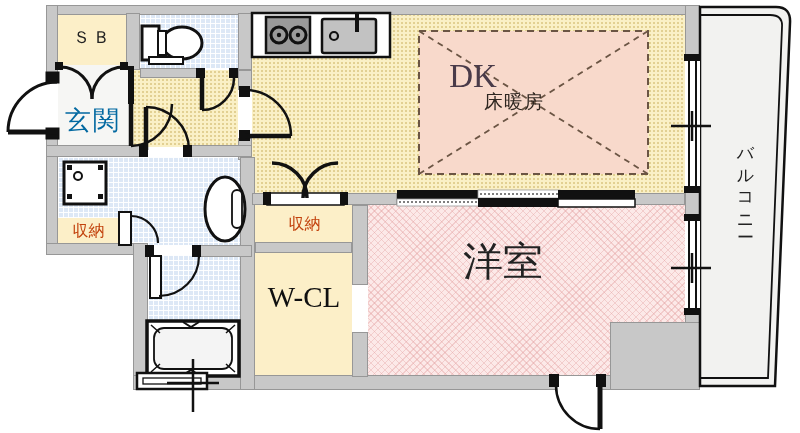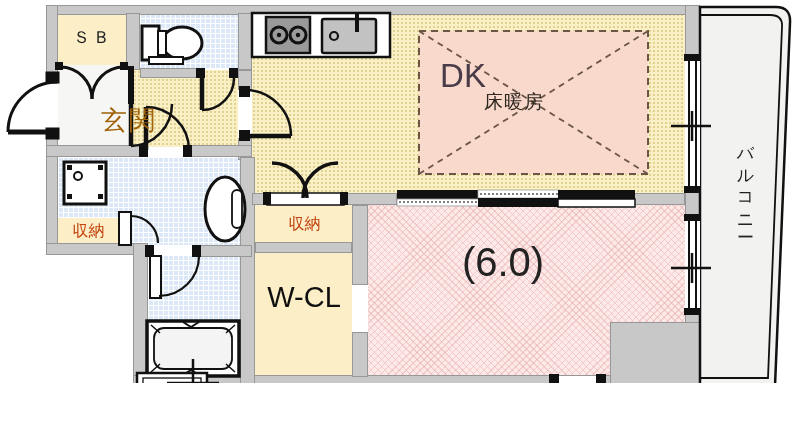--- a/index.html
+++ b/index.html
@@ -1,17 +1,17 @@
 <!DOCTYPE html>
 <html><head>
 <meta charset="utf-8">
 <style>
   html,body{margin:0;padding:0;background:#fff;}
-  .plan{position:relative;width:800px;height:383px;background:#fff;overflow:hidden;
-        font-family:Liberation Sans, sans-serif;}
+  .plan{position:relative;width:800px;height:433px;background:#fff;overflow:hidden;
+        font-family:Liberation Serif, serif;}
   
   .wall{position:absolute;background:#c8c8c8;border:1px solid #979797;box-sizing:border-box;}
   
   .floor{position:absolute;box-sizing:border-box;}
   .floor-dots{background-color:#faf0c6;
       background-image:radial-gradient(circle,#e2d092 0.8px,transparent 0.95px);
       background-size:4px 4px;}
   .floor-grid{background-color:#dde8f6;
       background-image:linear-gradient(rgba(255,255,255,.95) 1px,transparent 1px),
                        linear-gradient(90deg,rgba(255,255,255,.95) 1px,transparent 1px);
@@ -21,21 +21,21 @@
                        repeating-linear-gradient(-45deg,rgba(226,158,158,.38) 0 1px,transparent 1px 5px);}
   .floor-cream{background:#fcefc8;}
   .floor-white{background:#f6f6f4;}
   
   .lbl{position:absolute;color:#1f1f1f;text-align:center;line-height:1.12;white-space:nowrap;}
   .lbl-dk{color:#4a3b49;font-size:33px;}
   .lbl-yuka{color:#2e2620;font-size:19px;letter-spacing:1px;}
   .lbl-yo{color:#222;font-size:40px;}
   .lbl-wcl{font-size:29px;color:#101010;}
   .lbl-sm{font-size:16px;color:#c2410c;}
-  .lbl-genkan{font-size:26px;color:#a16207;letter-spacing:2px;margin-left:36px;}
+  .lbl-genkan{font-size:26px;color:#0369a1;letter-spacing:2px;}
   .lbl-sb{font-size:17px;color:#222;letter-spacing:3px;}
   .lbl-balcony{font-size:17px;color:#222;writing-mode:vertical-rl;letter-spacing:4px;}
   svg{position:absolute;left:0;top:0;}
 </style>
 </head>
 <body>
 
 <div class="plan">
 
   <div class="floor floor-cream" style="left:58px;top:13px;width:68px;height:52px;"></div>
@@ -234,25 +234,25 @@
       <rect x="556" y="376" width="42" height="14" fill="#fff" stroke="none"></rect>
       <rect x="549" y="374" width="10" height="13" fill="#111" stroke="none"></rect>
       <rect x="596" y="374" width="10" height="13" fill="#111" stroke="none"></rect>
       <path d="M600,386 L600,429" stroke-width="5"></path>
       <path d="M600,429 A44,44 0 0 1 556,385" stroke-width="2.5"></path>
     </g>
   </svg>
 
   <div class="lbl lbl-sb" style="left:64px;top:28px;width:58px;">ＳＢ</div>
   <div class="lbl lbl-genkan" style="left:59px;top:106px;width:68px;">玄関</div>
-  <div class="lbl lbl-dk" style="left:418px;top:58px;width:90px;">
+  <div class="lbl lbl-dk" style="left:428px;top:58px;width:90px;">
     <div>DK</div>
   </div>
   <div class="lbl lbl-yuka" style="left:449px;top:91px;width:130px;">床暖房</div>
   <div class="lbl lbl-yo" style="left:428px;top:240px;width:150px;">
-    <div>(6.0)</div>
+    <div>洋室</div>
   </div>
   <div class="lbl lbl-wcl" style="left:261px;top:281px;width:86px;">W-CL</div>
   <div class="lbl lbl-sm" style="left:277px;top:215px;width:55px;">収納</div>
   <div class="lbl lbl-sm" style="left:61px;top:222px;width:55px;">収納</div>
   <div class="lbl lbl-balcony" style="left:736px;top:118px;height:130px;">バルコニー</div>
 
 </div>
 
 </body></html>

